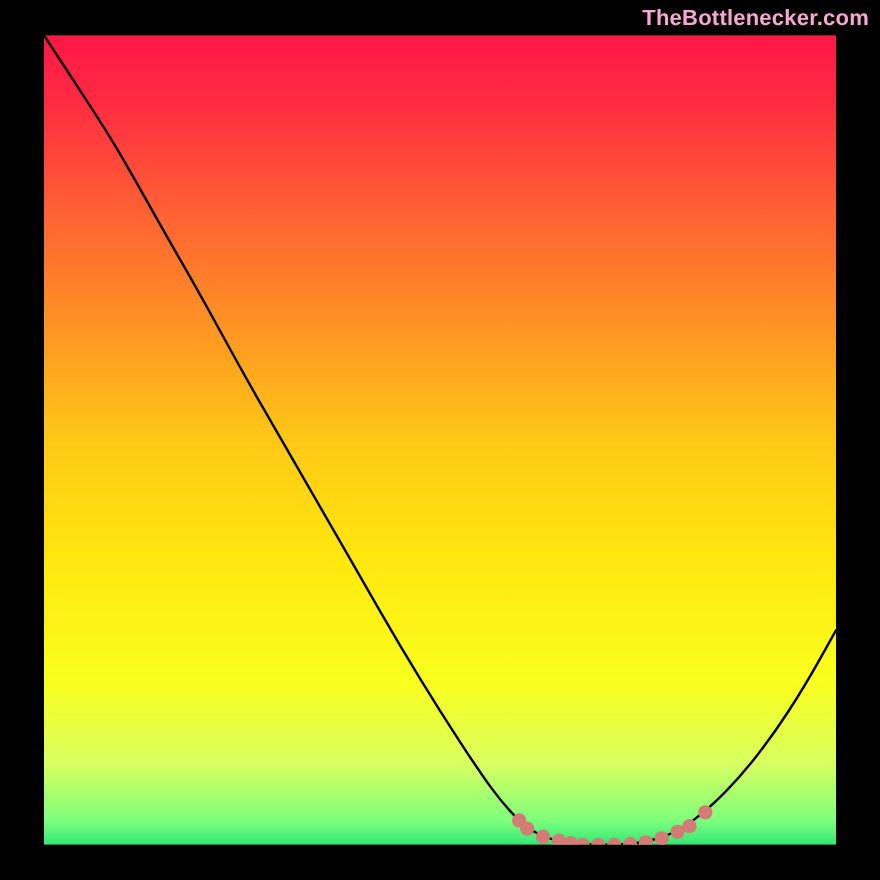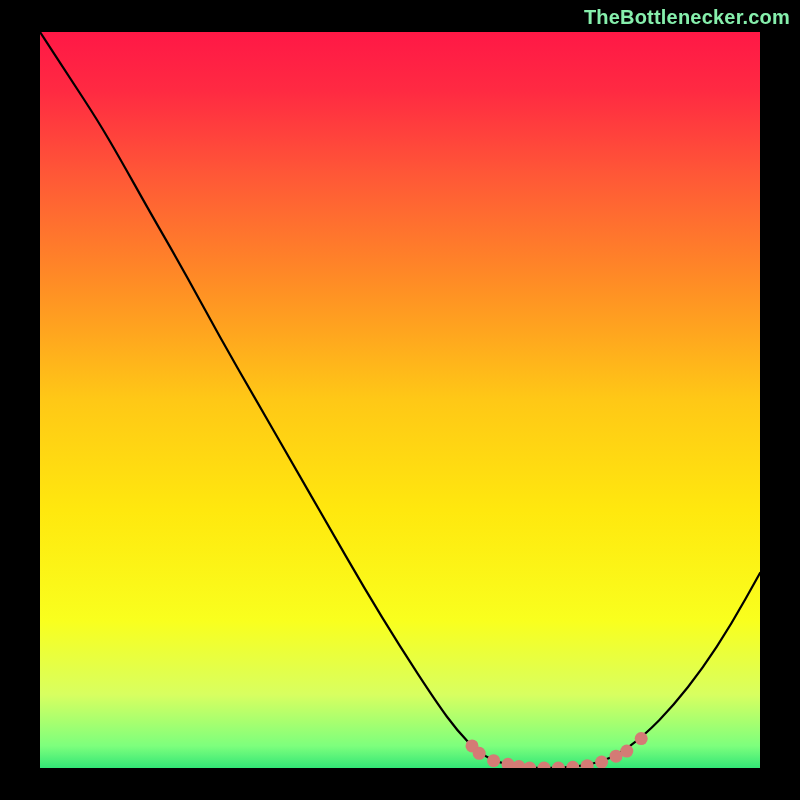--- a/index.html
+++ b/index.html
@@ -14,21 +14,21 @@
   .frame {
     position: relative;
     width: 800px;
     height: 800px;
     background: #000;
   }
   .watermark {
     position: absolute;
     top: 6px;
     right: 10px;
-    color: #86efac;
+    color: #f9a8d4;
     font-size: 20px;
     font-weight: 600;
     letter-spacing: 0.2px;
     z-index: 5;
   }
   .plot {
     position: absolute;
     left: 40px;
     top: 32px;
     width: 720px;

